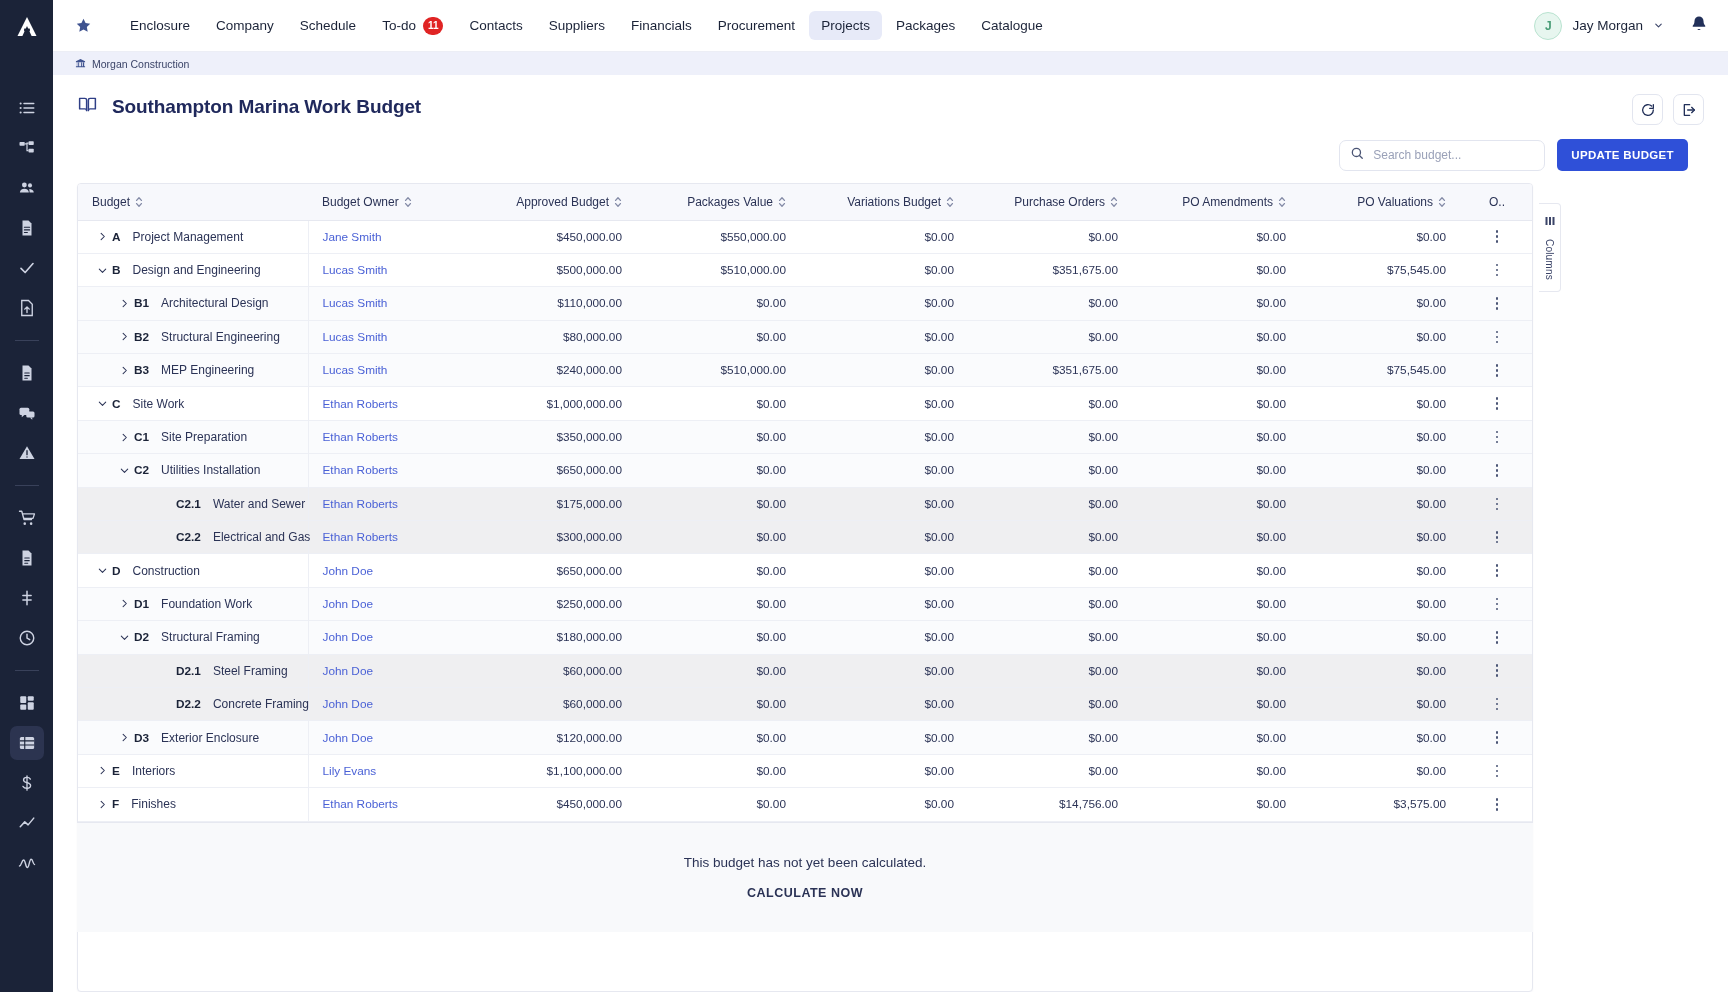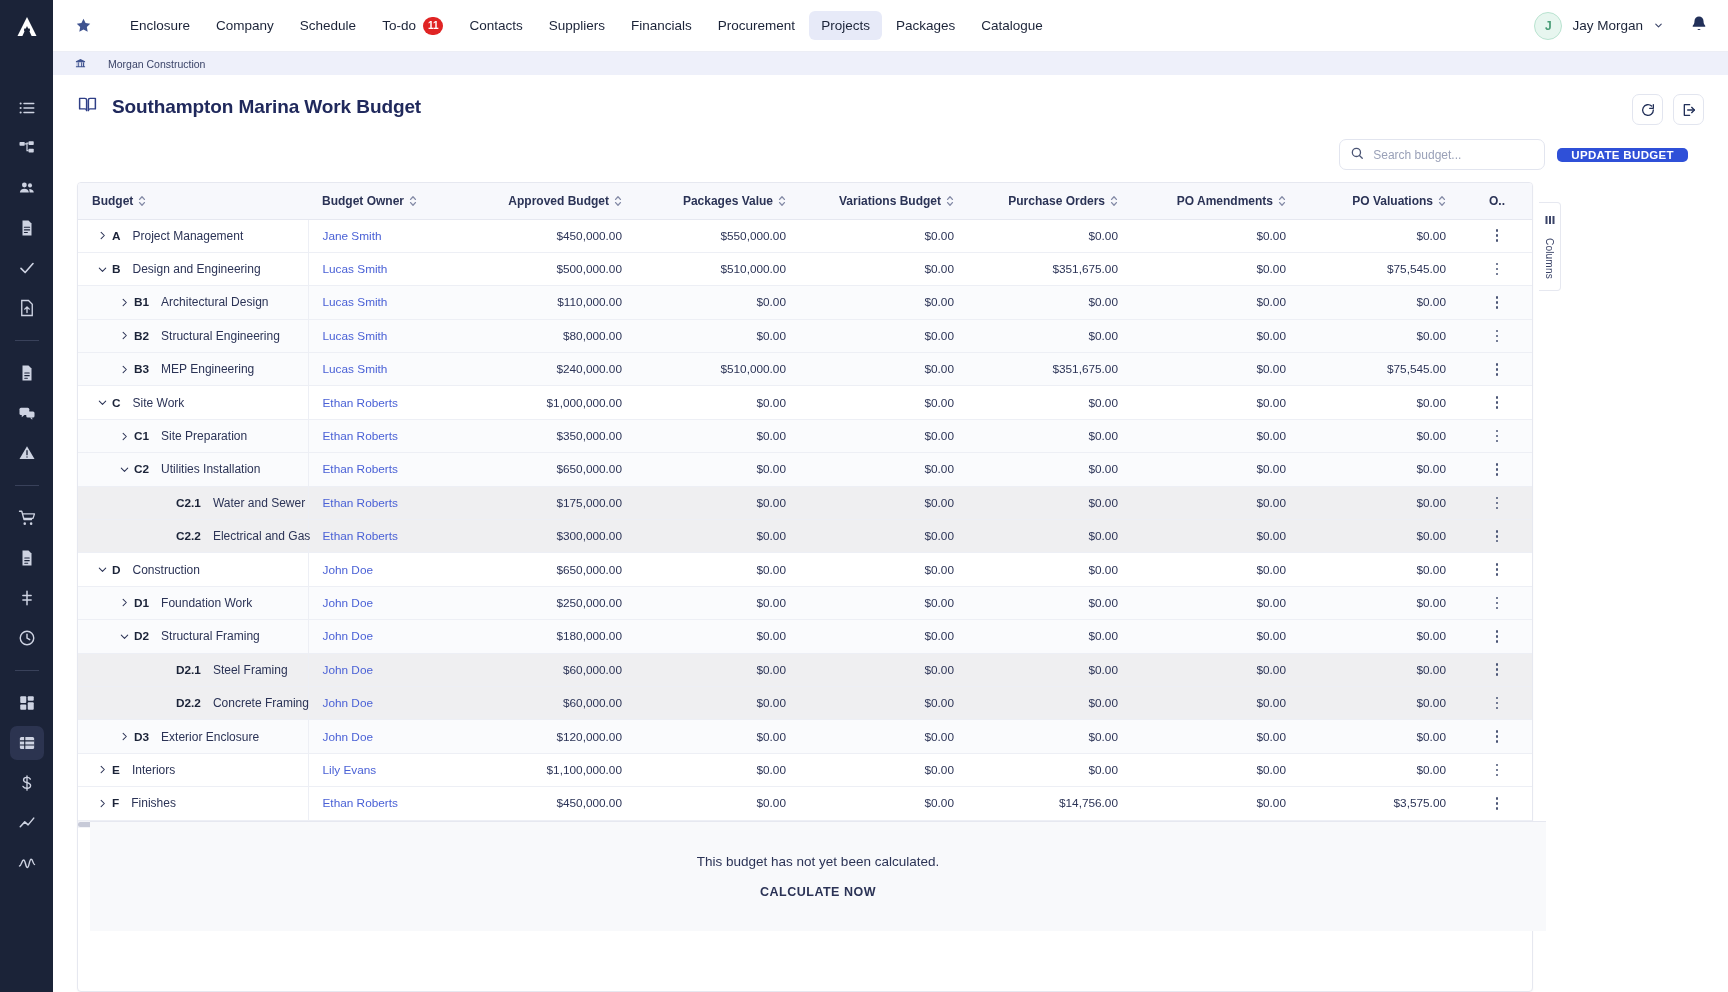--- a/index.html
+++ b/index.html
@@ -62,21 +62,21 @@
     width: 28px; height: 28px; border-radius: 50%;
     background: #e7f6ef; border: 1px solid #b9e3d0; color: #4a9d77;
     font-size: 12px; font-weight: 600;
     display: flex; align-items: center; justify-content: center;
   }
   #user .uname { font-size: 13.5px; color: #1b2338; }
 
   
   #crumb {
     height: 23px; flex: 0 0 23px; background: #eef0fa;
-    display: flex; align-items: center; padding-left: 22px; gap: 22px;
+    display: flex; align-items: center; padding-left: 22px; gap: 6px;
   }
   #crumb .ctext { font-size: 10.5px; color: #3b4468; }
 
   
   #pagehead { padding: 19px 24px 0 24px; display:flex; align-items:flex-start; }
   #title-wrap { display: flex; align-items: center; gap: 14px; }
   #title { font-size: 19px; font-weight: 700; color: #20295c; letter-spacing: -.1px; }
   #head-actions { margin-left: auto; display: flex; gap: 10px; }
   .icon-btn {
     width: 31px; height: 31px; border: 1px solid #e2e5ef; border-radius: 7px;
@@ -90,35 +90,35 @@
   #searchbox {
     width: 206px; height: 31px; border: 1px solid #e2e5ef; border-radius: 7px;
     display: flex; align-items: center; padding: 0 10px; gap: 9px; background: #fff;
   }
   #searchbox input {
     border: none; outline: none; font-size: 12px; color: #3b4468;
     font-family: "Liberation Sans", sans-serif; width: 100%; background: transparent;
   }
   #searchbox input::placeholder { color: #9aa1b8; }
   #update-btn {
-    height: 14px; background: #2f50d8; color: #fff; border: none; border-radius: 5px;
+    height: 32px; background: #2f50d8; color: #fff; border: none; border-radius: 5px;
     font-size: 11.5px; font-weight: 700; letter-spacing: .35px; padding: 0 14px;
     cursor: pointer; font-family: "Liberation Sans", sans-serif;
   }
 
   
   #table-shell { margin: 12px 0 0 24px; position: relative; flex: 1; min-height: 0; display:flex; }
   #table-card {
     width: 1456px; border: 1px solid #e6e8f0; border-radius: 4px;
     background: #fff; overflow: hidden; display: flex; flex-direction: column;
     box-shadow: 0 1px 2px rgba(24,32,64,.04);
   }
   table { border-collapse: collapse; width: 100%; table-layout: fixed; }
   thead th {
-    height: 36px; background: #f7f8fc; font-size: 12px; font-weight: 700;
+    height: 36px; background: #f7f8fc; font-size: 12px; font-weight: 400;
     color: #2b3356; text-align: left; padding: 0 14px;
     border-bottom: 1px solid #e6e8f0; white-space: nowrap;
   }
   thead th.num { text-align: left; }
   .th-in { display: inline-flex; align-items: center; gap: 5px; }
   .th-in.num { justify-content: flex-end; width: 100%; }
   .sorter { display:inline-flex; flex-direction: column; line-height: 0; opacity: .75; }
 
   tbody td {
     height: 33.4px; font-size: 11.8px; color: #2b3356; padding: 0 14px;
@@ -143,21 +143,21 @@
   .kebab i { width: 2.6px; height: 2.6px; border-radius: 50%; background: #4a5474; display:block; }
   th.c-opts, td.c-opts { text-align: center; padding: 0 6px; }
 
   
   #hscroll { height: 7px; background: #f3f4f8; position: relative; flex: 0 0 7px; }
   #hscroll .thumb { position: absolute; left: 0; top: 1px; height: 5px; width: 1380px;
                     background: #c7cad8; border-radius: 3px; }
 
   
   #notice {
-    position: absolute; left: 13px; top: 639px; width: 1456px; height: 110px;
+    position: absolute; left: 0; top: 639px; width: 1456px; height: 110px;
     background: #f8f9fb; border-top: 1px solid #e6e8f0;
     display: flex; flex-direction: column; align-items: center; justify-content: center; gap: 16px;
   }
   #notice .msg { font-size: 13.5px; color: #2b3356; }
   #calc-btn {
     background: none; border: none; color: #2b3356; font-size: 12.5px;
     font-weight: 600; letter-spacing: .5px; cursor: pointer;
     font-family: "Liberation Sans", sans-serif;
   }
 

